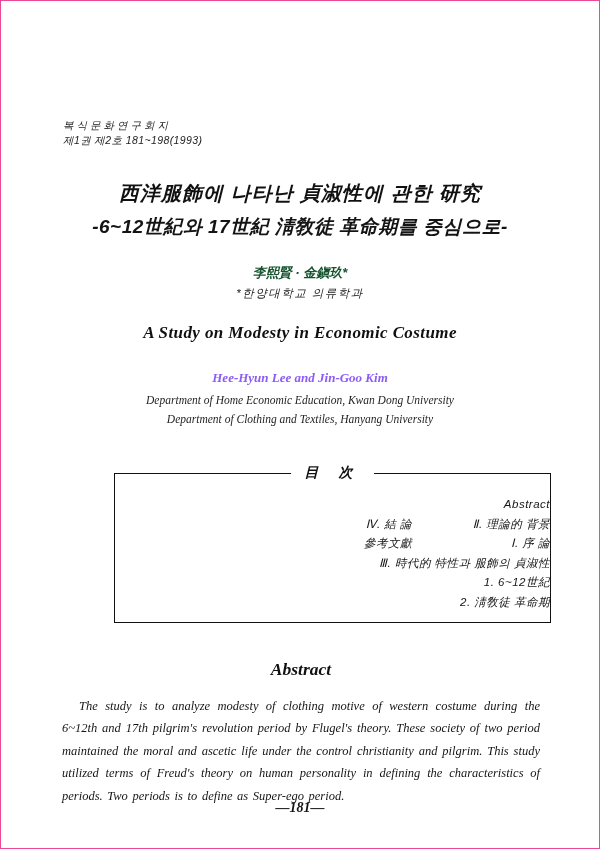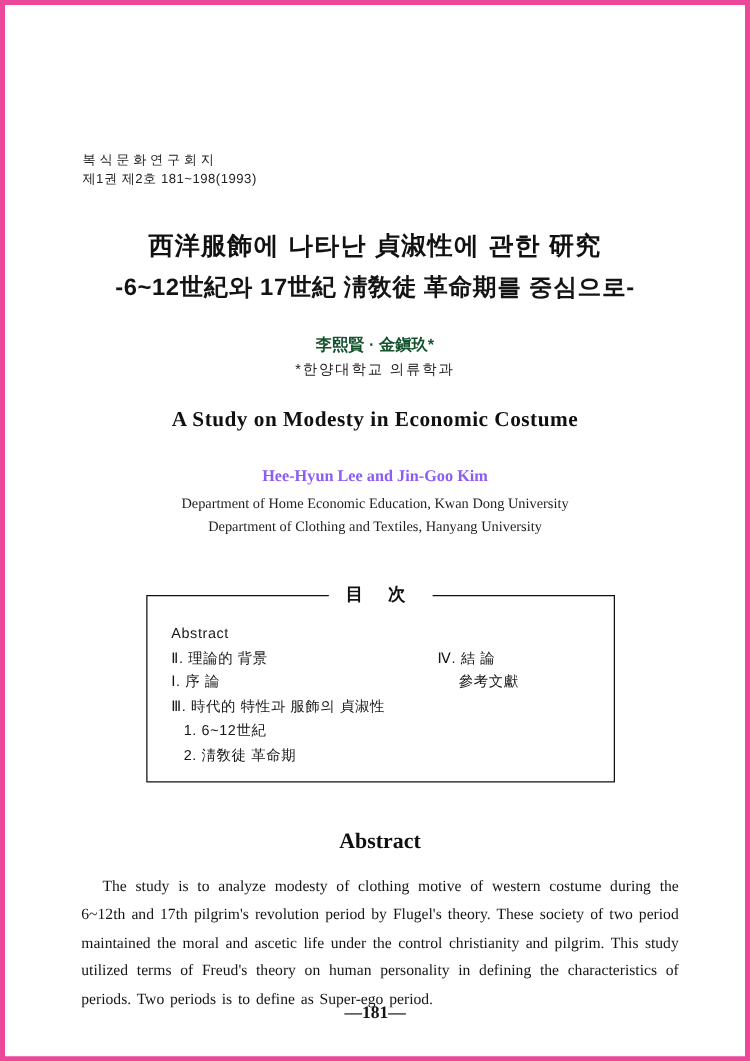--- a/index.html
+++ b/index.html
@@ -5,25 +5,26 @@
   html, body {
     margin: 0;
     padding: 0;
     background: #ffffff;
   }
   .page {
     position: relative;
     width: 600px;
     height: 849px;
     background: #ffffff;
-    border: 4px solid #ec4899;
+    border: 1px solid #ec4899;
     box-sizing: border-box;
     color: #1b1b1b;
     overflow: hidden;
     font-family: "Liberation Sans", sans-serif;
+    font-style: italic;
   }
 
   
   .journal-info {
     position: absolute;
     left: 62px;
     top: 117px;
     font-size: 10.5px;
     line-height: 15px;
     color: #222;
@@ -96,24 +97,25 @@
     line-height: 15px;
     color: #1e1e1e;
   }
   .en-affil.first { margin-top: 7px; }
 
   
   .toc-box {
     position: absolute;
     left: 113px;
     top: 472px;
-    width: 375px;
+    width: 437px;
     height: 150px;
     border: 1.5px solid #111;
     box-sizing: border-box;
+    text-align: right;
   }
   .toc-title {
     position: absolute;
     top: -10px;
     left: 50%;
     transform: translateX(-50%);
     background: #ffffff;
     padding: 0 14px;
     font-size: 14px;
     font-weight: bold;

